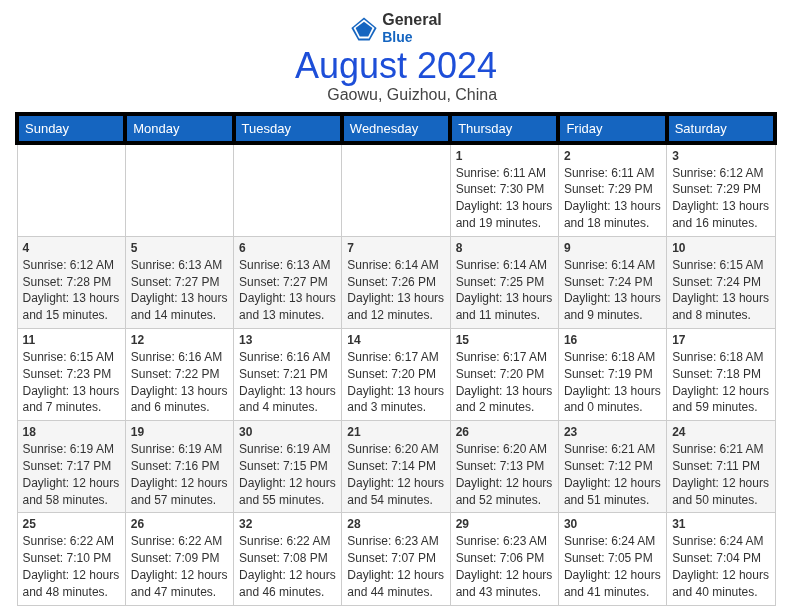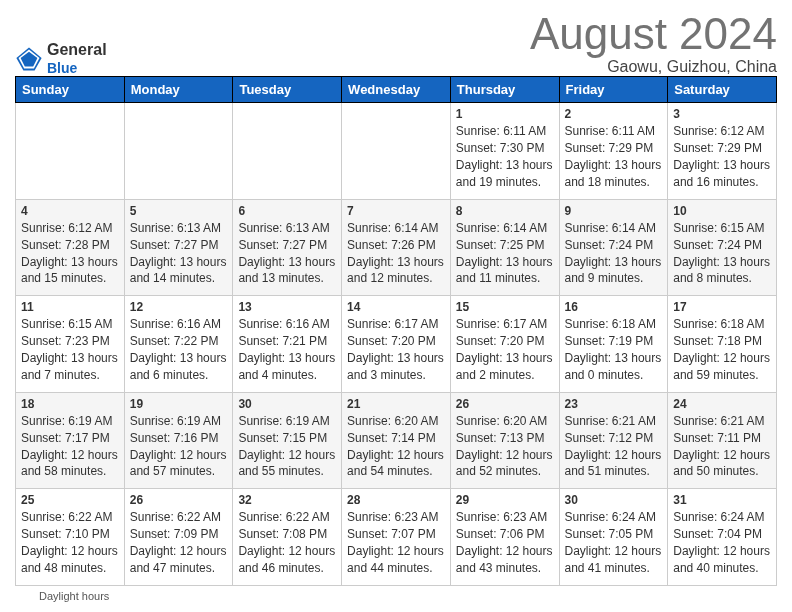--- a/index.html
+++ b/index.html
@@ -13,58 +13,60 @@
     .page {
       width: 792px;
       height: 612px;
       padding: 10px 15px 10px 15px;
       display: flex;
       flex-direction: column;
     }
     .header {
       display: flex;
       justify-content: space-between;
-      align-items: flex-end;
+      align-items: center;
+      margin-bottom: 8px;
+      flex-direction: column;
     }
     .logo {
       display: flex;
       align-items: center;
       gap: 4px;
     }
     .logo-icon {
       width: 28px;
       height: 28px;
     }
     .title-block {
       text-align: right;
     }
     .main-title {
-      font-size: 44px;
+      font-size: 36px;
       font-weight: normal;
-      color: #737373;
+      color: #1d4ed8;
       line-height: 1.1;
     }
     .subtitle {
       font-size: 16px;
       color: #444;
     }
     .calendar {
       width: 100%;
       border-collapse: collapse;
       flex: 1;
       table-layout: fixed;
     }
     .calendar th {
       background: #1565c0;
       color: #fff;
       text-align: left;
       padding: 5px 6px;
       font-size: 13px;
-      font-weight: bold;
-      border: 1px solid #000000;
+      font-weight: normal;
+      border: 4px solid #000000;
     }
     .calendar td {
       border: 1px solid #ccc;
       vertical-align: top;
       padding: 4px 5px;
       font-size: 10.5px;
       color: #333;
       width: calc(100% / 7);
       height: 80px;
     }

